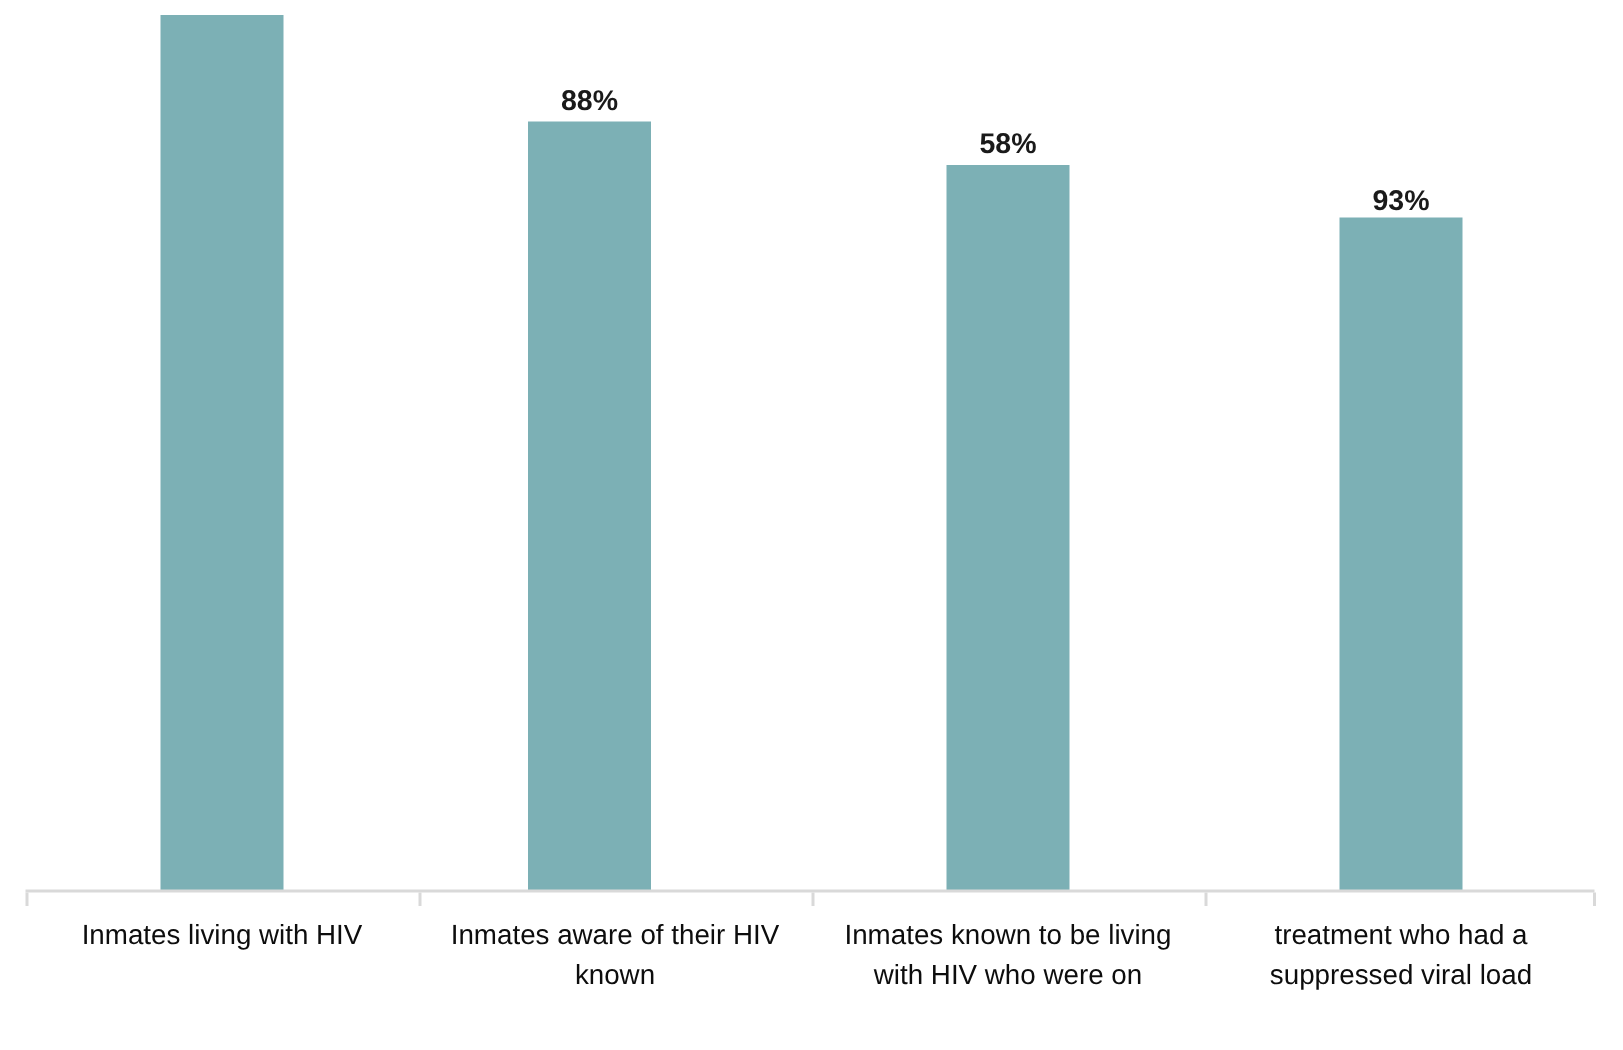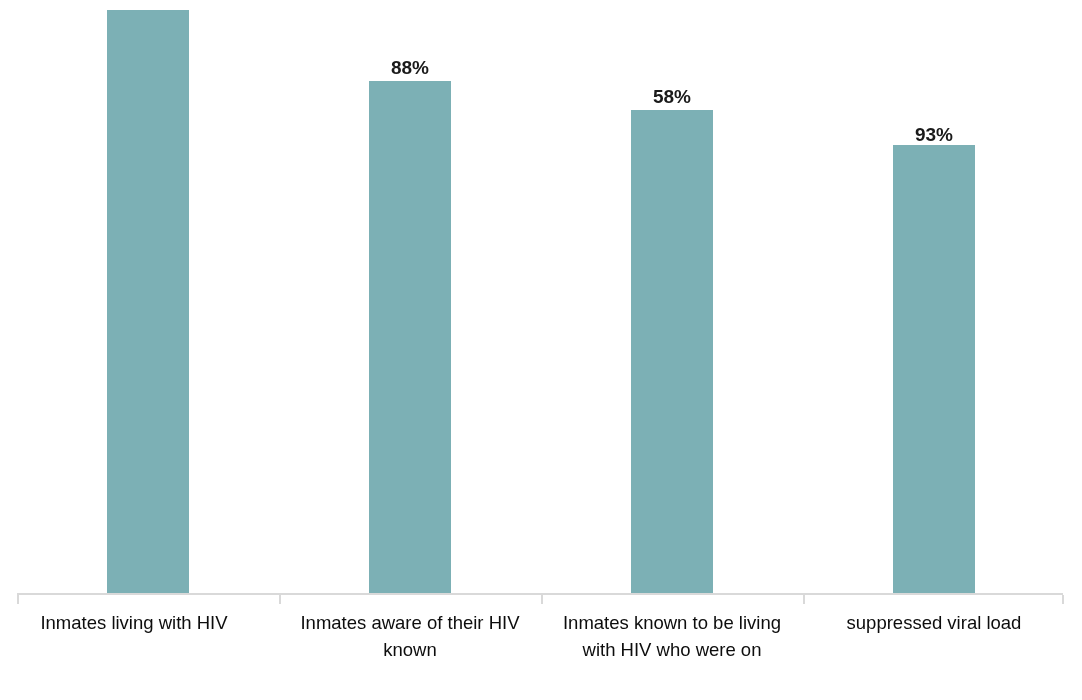--- a/index.html
+++ b/index.html
@@ -100,21 +100,21 @@
 
 <div id="chart-root">
 
   <div id="plot-area">
 
     <div class="bar-group" style="left:17px; width:262px;">
 
       <div class="bar" style="height: 584px; background: rgb(124, 176, 181);"></div>
     </div>
 
-    <div class="bar-group" style="left:279px; width:262px;margin-top:44px;">
+    <div class="bar-group" style="left:262px; width:262px;margin-top:44px;">
       <div class="bar-value-label" style="bottom:515px;">88%</div>
       <div class="bar" style="height: 513px; background: rgb(124, 176, 181);"></div>
     </div>
 
     <div class="bar-group" style="left:541px; width:262px;">
       <div class="bar-value-label" style="bottom:486px;">58%</div>
       <div class="bar" style="height: 484px; background: rgb(124, 176, 181);"></div>
     </div>
 
     <div class="bar-group" style="left:803px; width:262px;">
@@ -126,33 +126,34 @@
 
   <div id="axis-line" style="background: rgb(217, 217, 217);"></div>
   <div class="axis-tick" style="left: 17px; background: rgb(217, 217, 217);"></div>
   <div class="axis-tick" style="left: 279px; background: rgb(217, 217, 217);"></div>
   <div class="axis-tick" style="left: 541px; background: rgb(217, 217, 217);"></div>
   <div class="axis-tick" style="left: 803px; background: rgb(217, 217, 217);"></div>
   <div class="axis-tick" style="left: 1062px; background: rgb(217, 217, 217);"></div>
 
   <div id="category-labels">
 
-    <div class="category-label" style="left:3px; width:262px;">
+    <div class="category-label" style="left:17px; width:262px;">
       <div>Inmates living with HIV</div>
     </div>
 
     <div class="category-label" style="left:279px; width:262px;">
       <div>Inmates aware of their HIV</div>
       <div>known</div>
     </div>
 
     <div class="category-label" style="left:541px; width:262px;">
       <div>Inmates known to be living</div>
       <div>with HIV who were on</div>
     </div>
 
     <div class="category-label" style="left:803px; width:262px;">
+      <div>treatment who had a</div>
       <div>suppressed viral load</div>
     </div>
 
   </div>
 
 </div>
 
 </body></html>

